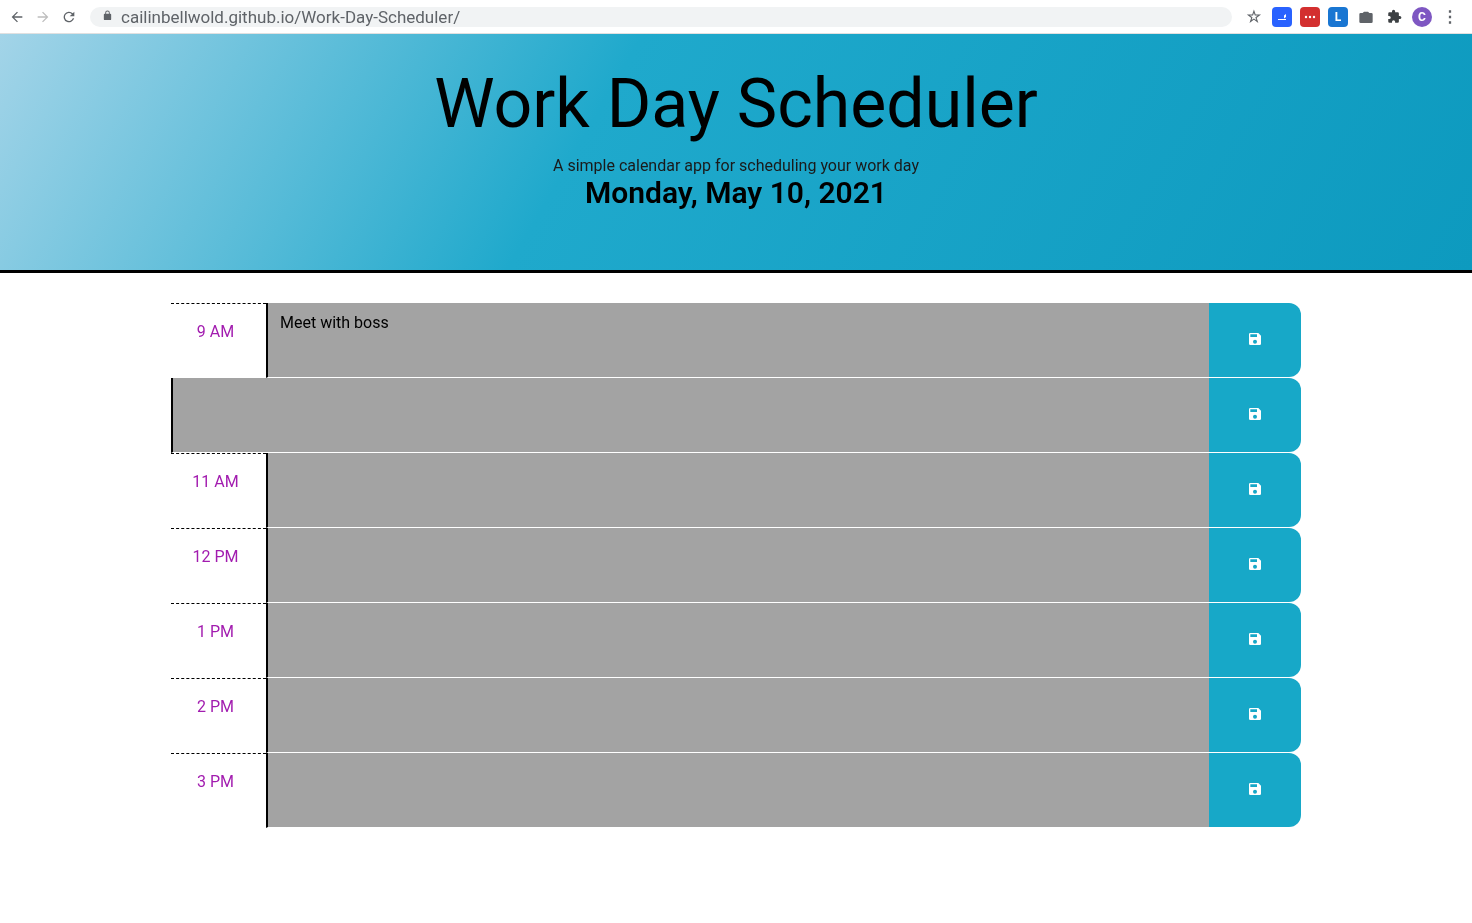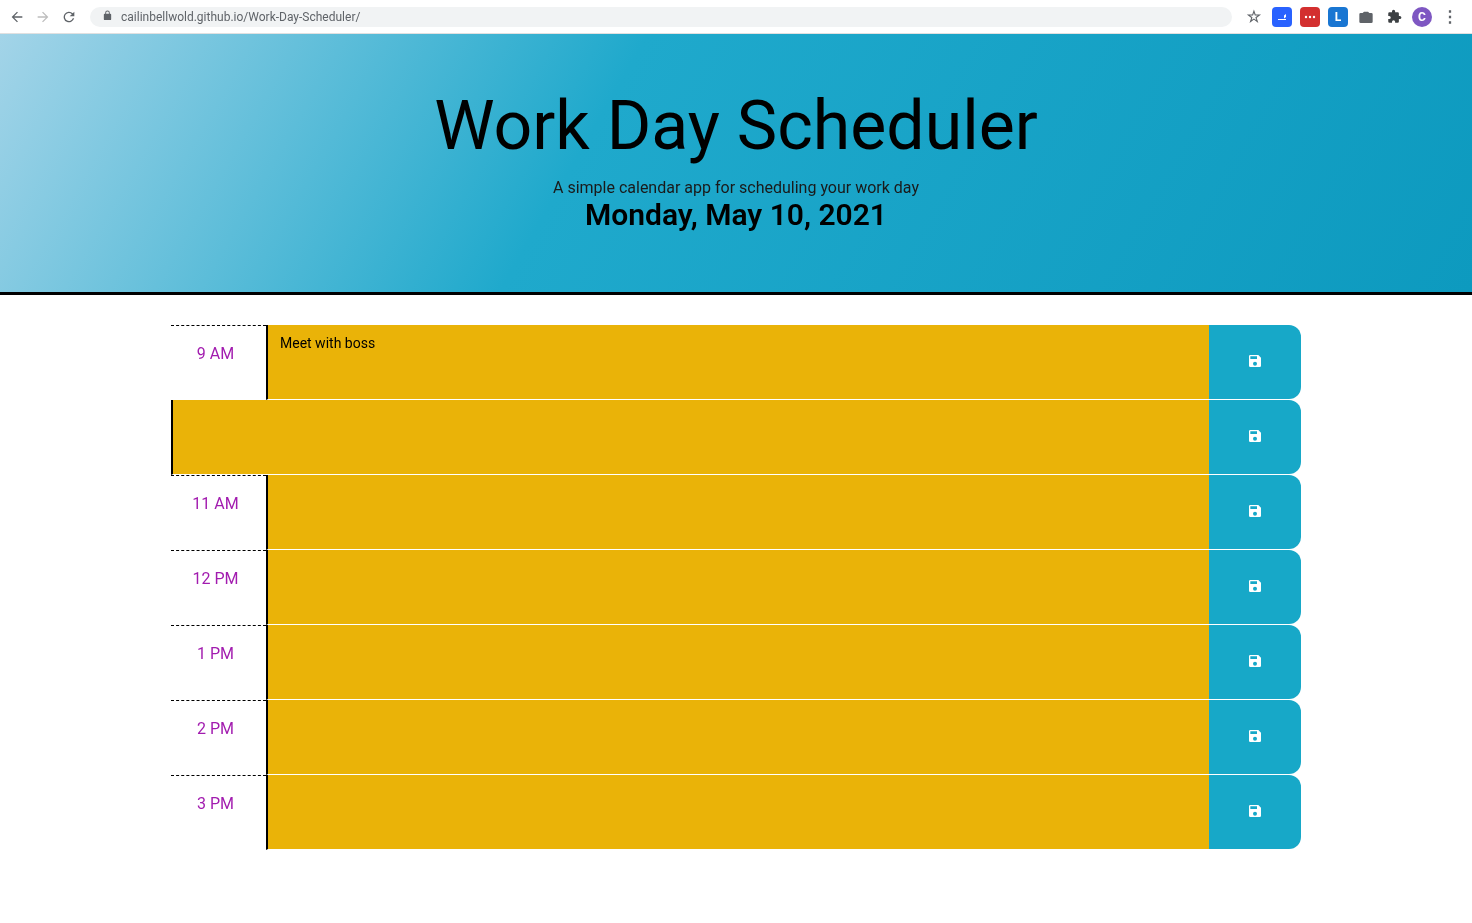--- a/index.html
+++ b/index.html
@@ -30,21 +30,21 @@
     .nav-btn.disabled { color: #bdbdbd; }
     .url-bar {
       flex: 1;
       height: 20px;
       background: #f1f3f4;
       border-radius: 13px;
       display: flex;
       align-items: center;
       padding: 0 12px;
       gap: 8px;
-      font-size: 12px;
+      font-size: 17px;
       color: #202124;
     }
     .lock-icon { color: #5f6368; font-size: 11px; }
     .url-text { color: #5f6368; }
     .chrome-actions { display: flex; gap: 8px; align-items: center; padding-right: 4px; }
     .chrome-icon {
       width: 20px; height: 20px;
       display: flex; align-items: center; justify-content: center;
       border-radius: 4px;
       font-size: 12px;
@@ -67,21 +67,21 @@
       position: relative;
     }
     .page-viewport::-webkit-scrollbar { width: 16px; }
     .page-viewport::-webkit-scrollbar-track { background: #f1f1f1; }
     .page-viewport::-webkit-scrollbar-thumb { background: #c1c1c1; border-radius: 2px; }
 
     
     .jumbotron {
       background: linear-gradient(120deg, #a3d4e8 0%, #1fa9cc 40%, #0d9abf 100%);
       text-align: center;
-      padding: 52px 20px 60px;
+      padding: 30px 20px 60px;
       border-bottom: 3px solid #000;
     }
     .jumbotron h1 {
       font-size: 68px;
       font-weight: 400;
       color: #000;
       margin-bottom: 12px;
     }
     .jumbotron .subtitle {
       font-size: 16px;
@@ -107,26 +107,26 @@
     .hour {
       width: 95px;
       border-top: 1px dashed #000;
       padding: 18px 6px 0 0;
       text-align: center;
       font-size: 16px;
       color: #a21caf;
     }
     .description {
       flex: 1;
-      background: #eab308;
+      background: #a3a3a3;
       border: none;
       border-left: 2px solid #000;
       border-bottom: 1px solid #fff;
       padding: 10px 12px;
-      font-size: 14px;
+      font-size: 16px;
       font-family: inherit;
       resize: none;
       outline: none;
       color: #000;
     }
     .save-btn {
       width: 92px;
       background: #17a8c8;
       border: none;
       border-top-right-radius: 12px;

